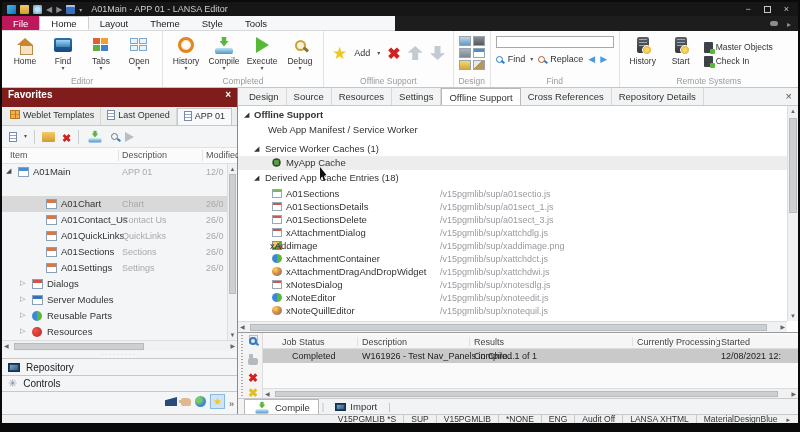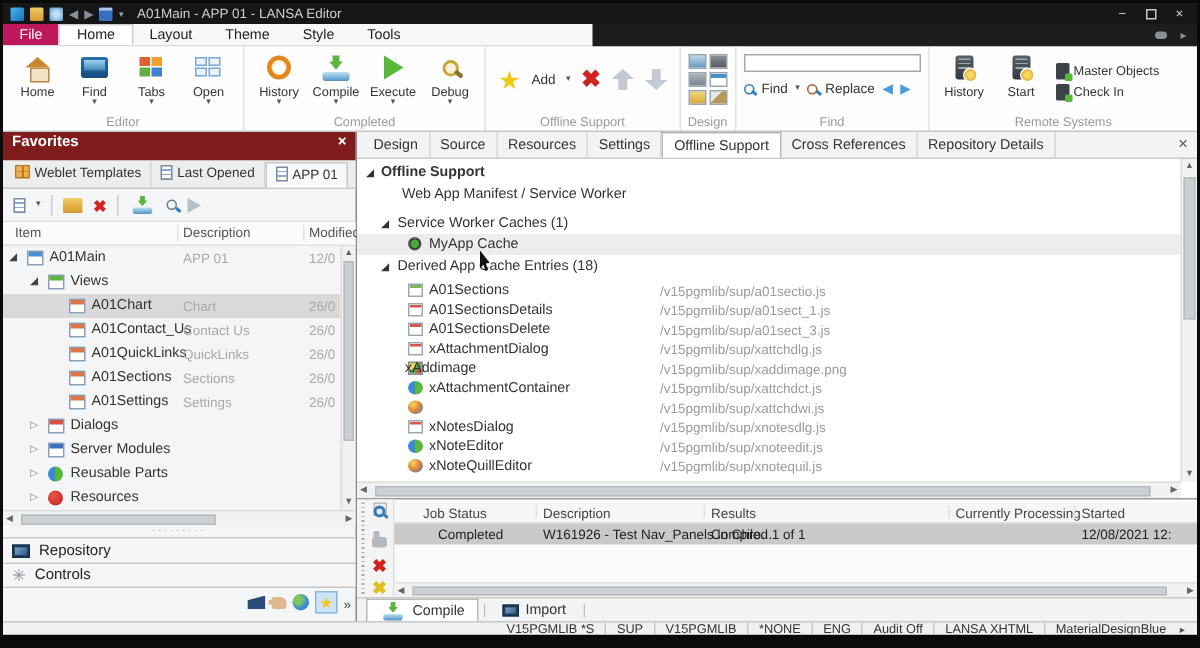--- a/index.html
+++ b/index.html
@@ -418,25 +418,20 @@
     </div>
 
     <div class="tree">
       <div class="trow" style="top:0">
         <span class="exp e" style="left:4px"></span>
         <span class="ticon ti-main" style="left:16px"></span>
         <span class="tname" style="left:31px">A01Main</span>
         <span class="tdesc">APP 01</span>
         <span class="tmod">12/0</span>
       </div>
-      <div class="trow" style="top:16px">
-        <span class="exp e" style="left:18px"></span>
-        <span class="ticon ti-views" style="left:30px"></span>
-        <span class="tname" style="left:45px">Views</span>
-      </div>
       <div class="trow sel" style="top:32px">
         <span class="ticon ti-view" style="left:44px"></span>
         <span class="tname" style="left:59px">A01Chart</span>
         <span class="tdesc">Chart</span>
         <span class="tmod">26/0</span>
       </div>
       <div class="trow" style="top:48px">
         <span class="ticon ti-view" style="left:44px"></span>
         <span class="tname" style="left:59px">A01Contact_Us</span>
         <span class="tdesc">Contact Us</span>
@@ -568,20 +563,21 @@
       <span class="cname" style="left:32px">xAddimage</span>
       <span class="cdesc">/v15pgmlib/sup/xaddimage.png</span>
     </div>
     <div class="crow" style="top:164px">
       <span class="ei e-sw"></span>
       <span class="cname" style="left:48px">xAttachmentContainer</span>
       <span class="cdesc">/v15pgmlib/sup/xattchdct.js</span>
     </div>
     <div class="crow" style="top:177px">
       <span class="ei e-ball"></span>
+      <span class="cname" style="left:48px">xAttachmentDragAndDropWidget</span>
       <span class="cdesc">/v15pgmlib/sup/xattchdwi.js</span>
     </div>
     <div class="crow" style="top:190px">
       <span class="ei e-dlg"></span>
       <span class="cname" style="left:48px">xNotesDialog</span>
       <span class="cdesc">/v15pgmlib/sup/xnotesdlg.js</span>
     </div>
     <div class="crow" style="top:203px">
       <span class="ei e-sw"></span>
       <span class="cname" style="left:48px">xNoteEditor</span>

